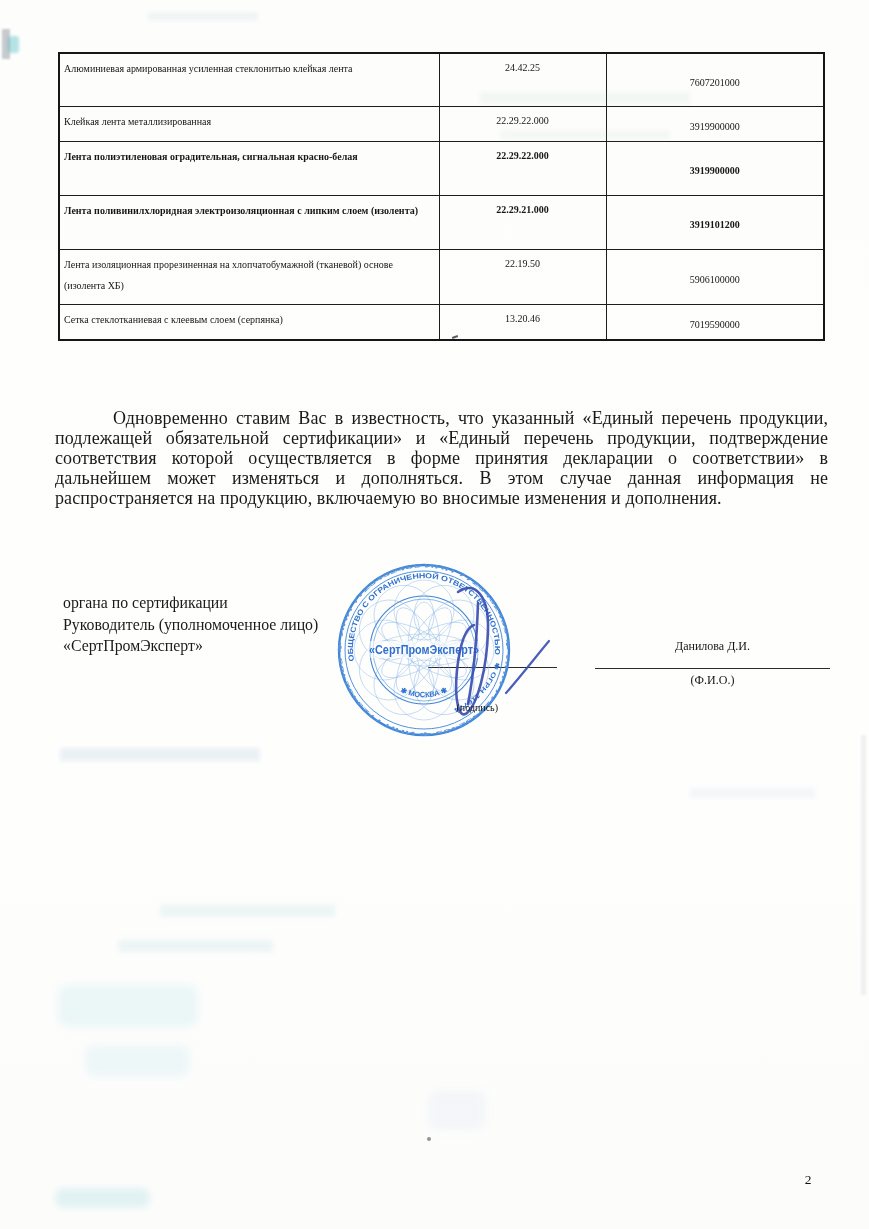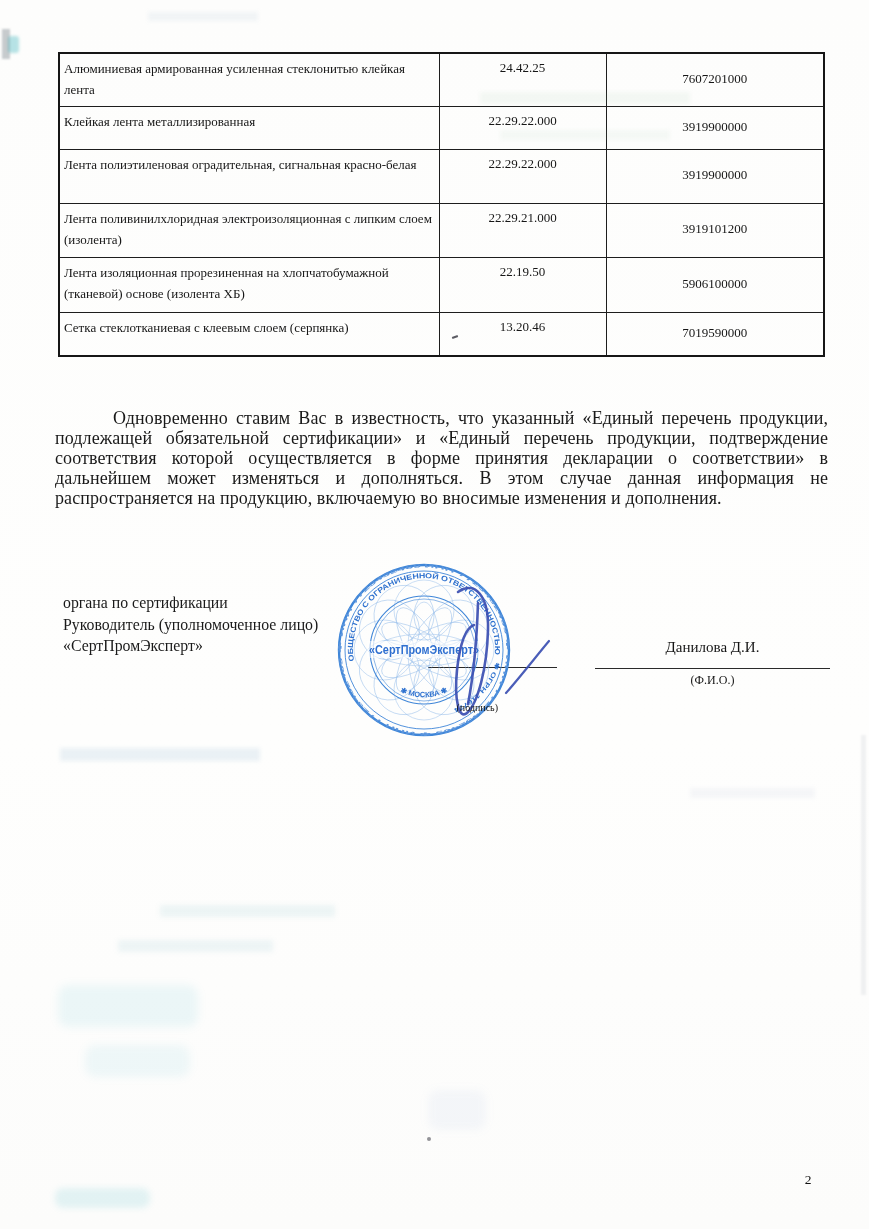--- a/index.html
+++ b/index.html
@@ -15,36 +15,36 @@
   .page{
     position:absolute;inset:0;
     background:linear-gradient(180deg,#fdfdfc 0%,#fefefd 60%,#fcfcfb 100%);
   }
 
   
   .products-table{
     position:absolute;left:58px;top:52px;
     border-collapse:collapse;table-layout:fixed;
     width:765px;
-    font-size:13px;line-height:21px;
+    font-size:10px;line-height:21px;
   }
   .products-table td{
     border:1.5px solid #1d1d1d;
-    padding:12px;
+    padding:4px;
     overflow:hidden;
   }
   .products-table{border:2px solid #161616;}
   .col-name{width:380px;}
   .col-okpd{width:167px;}
   .col-tnved{width:218px;}
   td.name-cell{vertical-align:top;padding:4px 6px 2px 4px;}
   td.okpd-cell{vertical-align:top;text-align:center;padding-top:3px;}
   td.tnved-cell{vertical-align:middle;text-align:center;padding-top:9px;}
   tr.h53{height:53px;} tr.h33{height:33px;} tr.h31{height:31px;}
-  tr.h54{height:54px;} tr.h55{height:55px;font-family:Liberation Serif, serif;}
+  tr.h54{height:54px;font-weight:bold;} tr.h55{height:55px;font-family:Liberation Serif, serif;}
 
   
   .notice{
     position:absolute;left:55px;top:390px;width:773px;
     font-size:18px;line-height:20px;
     text-align:justify;text-indent:58px;
     color:#191919;
     letter-spacing:.1px;
   }
 
@@ -57,21 +57,21 @@
     position:absolute;left:428px;top:667px;width:129px;
     border-bottom:1.6px solid #2a2a2a;
   }
   .sig-caption{
     position:absolute;left:402px;top:702px;width:96px;
     text-align:right;font-size:10px;color:#141414;
     z-index:6;
   }
   .signer-name{
     position:absolute;left:595px;top:639px;width:235px;
-    text-align:center;font-size:15px;color:#151515;
+    text-align:center;font-size:12px;color:#151515;
   }
   .sig-line-right{
     position:absolute;left:595px;top:668px;width:235px;
     border-bottom:1.6px solid #2a2a2a;
   }
   .fio-caption{
     position:absolute;left:595px;top:673px;width:235px;
     text-align:center;font-size:12px;color:#151515;
   }
 

